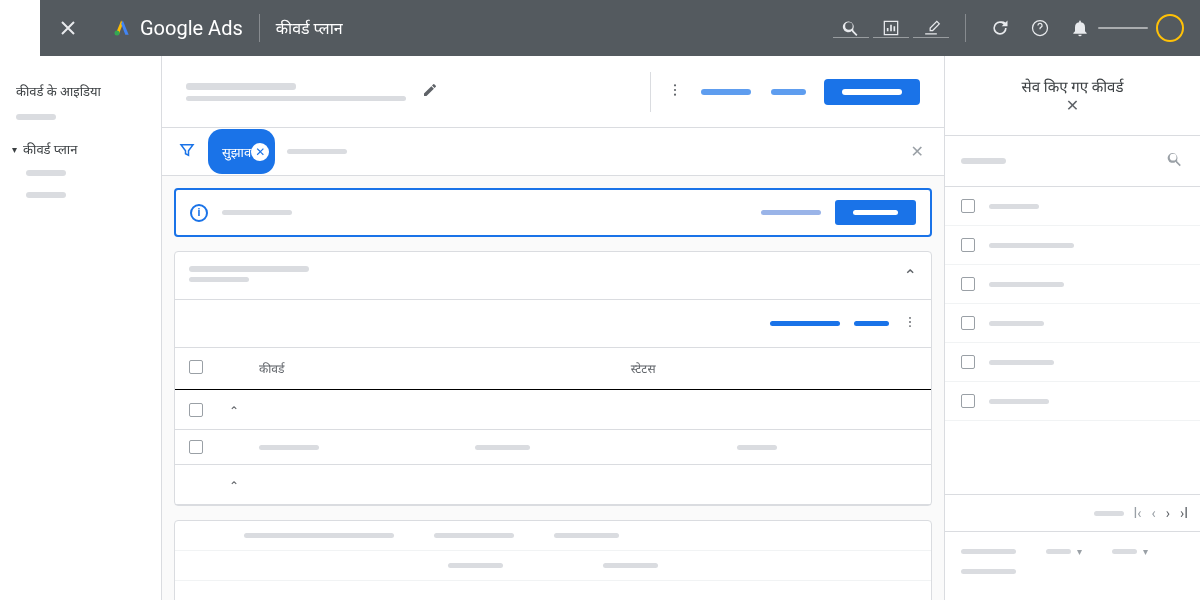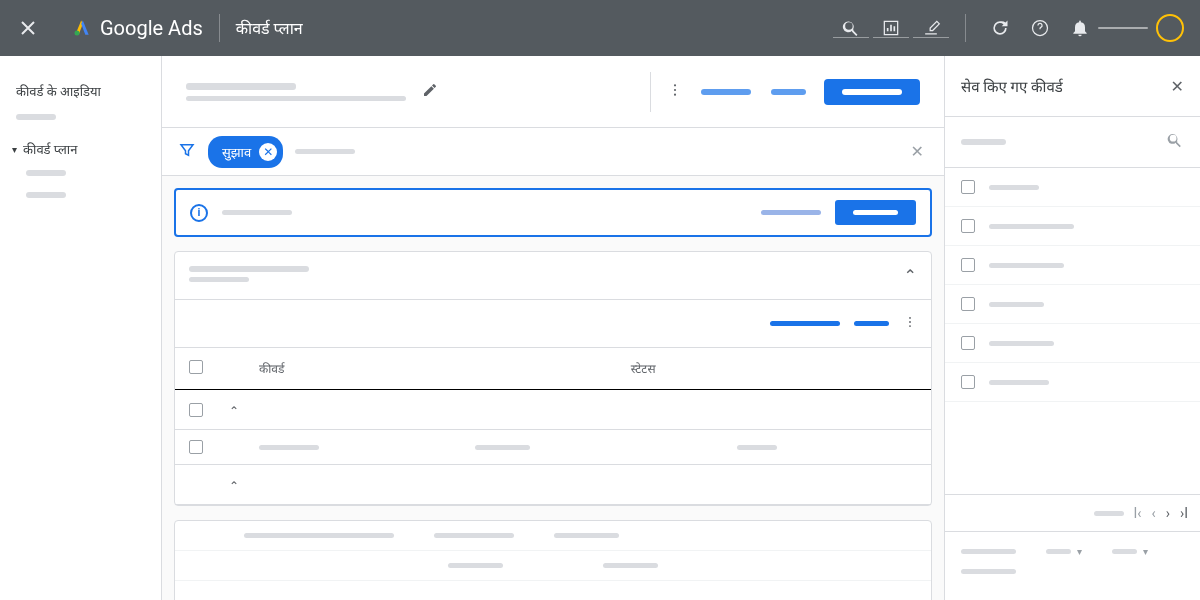--- a/index.html
+++ b/index.html
@@ -1,17 +1,17 @@
 <!DOCTYPE html>
 <html><head>
 <meta charset="utf-8">
 <style>
 * { box-sizing: border-box; margin: 0; padding: 0; font-family: Roboto, Arial, sans-serif; }
 body { background: #fff; color: #3c4043; width: 1200px; height: 600px; overflow: hidden; }
-.header { background: #545a5f; height: 56px; display: flex; align-items: center; padding: 0 16px; color: #fff; }
+.header { background: #545a5f; height: 56px; display: flex; align-items: center; padding: 0 16px; color: #fff; margin-left: 40px; }
 .header .close-x { width: 24px; height: 24px; cursor: pointer; display: flex; align-items: center; justify-content: center; }
 .header .logo { margin-left: 32px; display: flex; align-items: center; gap: 8px; }
 .header .logo-mark { width: 20px; height: 20px; position: relative; }
 .header .logo-mark svg { width: 20px; height: 20px; }
 .header .brand { font-size: 20px; font-weight: 400; }
 .header .divider-v { width: 1px; height: 28px; background: rgba(255,255,255,0.3); margin: 0 16px; }
 .header .title { font-size: 16px; }
 .header .spacer { flex: 1; }
 .header .icon-btn { width: 36px; height: 36px; display: flex; align-items: center; justify-content: center; cursor: pointer; border-radius: 50%; }
 .header .icon-btn svg { width: 20px; height: 20px; fill: #e8eaed; }
@@ -40,21 +40,21 @@
 .main-top .topsep { width: 1px; height: 40px; background: #dadce0; margin: 0 8px; }
 .main-top .vmenu { cursor: pointer; padding: 8px; }
 .main-top .vmenu svg { width: 16px; height: 16px; fill: #5f6368; }
 .main-top .link-btn { color: #1a73e8; font-size: 12px; padding: 8px 10px; cursor: pointer; }
 .main-top .link-line { width: 50px; height: 6px; background: #1a73e8; opacity: 0.7; border-radius: 3px; }
 .main-top .primary-btn { background: #1a73e8; color: #fff; border-radius: 4px; padding: 10px 18px; font-size: 12px; cursor: pointer; margin-left: 8px; }
 .main-top .primary-line { width: 60px; height: 6px; background: #fff; border-radius: 3px; }
 
 .filterbar { height: 48px; padding: 0 16px; display: flex; align-items: center; gap: 12px; border-bottom: 1px solid #dadce0; }
 .filterbar .funnel svg { width: 18px; height: 18px; fill: none; stroke: #1a73e8; stroke-width: 2; }
-.chip { background: #1a73e8; color: #fff; border-radius: 14px; height: 32px; display: flex; align-items: center; padding: 0 6px 0 14px; gap: 8px; font-size: 13px; }
+.chip { background: #1a73e8; color: #fff; border-radius: 14px; height: 45px; display: flex; align-items: center; padding: 0 6px 0 14px; font-size: 13px; }
 .chip .chip-x { width: 18px; height: 18px; background: #fff; color: #1a73e8; border-radius: 50%; display: flex; align-items: center; justify-content: center; font-size: 12px; cursor: pointer; }
 .filterbar .fline { width: 60px; height: 5px; background: #dadce0; border-radius: 3px; }
 .filterbar .spacer { flex: 1; }
 .filterbar .fclose { cursor: pointer; color: #9aa0a6; padding: 4px; }
 
 .content { flex: 1; overflow: auto; padding: 12px; background: #fafafa; }
 .banner { border: 2px solid #1a73e8; border-radius: 4px; padding: 10px 14px; background: #fff; display: flex; align-items: center; gap: 14px; margin-bottom: 14px; }
 .banner .info-i { width: 18px; height: 18px; border: 2px solid #1a73e8; border-radius: 50%; display: flex; align-items: center; justify-content: center; color: #1a73e8; font-size: 11px; font-weight: bold; }
 .banner .bline { height: 5px; background: #dadce0; border-radius: 3px; }
 .banner .spacer { flex: 1; }
@@ -86,21 +86,21 @@
 .tgh .gsub { font-size: 10px; color: #80868b; }
 .trow { display: flex; align-items: center; padding: 10px 14px; border-bottom: 1px solid #dadce0; }
 .trow .rl { height: 5px; background: #dadce0; border-radius: 3px; }
 
 .secondcard { background: #fff; border: 1px solid #dadce0; border-radius: 4px; }
 .secondcard .simprow { display: flex; padding: 12px 14px; border-bottom: 1px solid #f1f3f4; gap: 40px; }
 .secondcard .simprow:last-child { border-bottom: none; }
 .secondcard .sline { height: 5px; background: #dadce0; border-radius: 3px; width: 70px; }
 
 .rpanel { width: 255px; display: flex; flex-direction: column; }
-.rpanel-h { padding: 20px 16px; border-bottom: 1px solid #dadce0; display: flex; align-items: center; }
+.rpanel-h { padding: 20px 16px; border-bottom: 1px solid #dadce0; display: flex; align-items: center; flex-direction: column; }
 .rpanel-h .rtitle { font-size: 15px; color: #3c4043; }
 .rpanel-h .spacer { flex: 1; }
 .rpanel-h .rclose { color: #5f6368; cursor: pointer; }
 .rsearch { padding: 14px 16px; border-bottom: 1px solid #dadce0; display: flex; align-items: center; }
 .rsearch .rsline { width: 45px; height: 6px; background: #dadce0; border-radius: 3px; }
 .rsearch .spacer { flex: 1; }
 .rsearch .sicon svg { width: 18px; height: 18px; fill: #9aa0a6; }
 .rlist { flex: 1; overflow: auto; }
 .ritem { display: flex; align-items: center; gap: 14px; padding: 12px 16px; border-bottom: 1px solid #f1f3f4; }
 .ritem .cb { width: 14px; height: 14px; border: 1.5px solid #9aa0a6; border-radius: 2px; }

